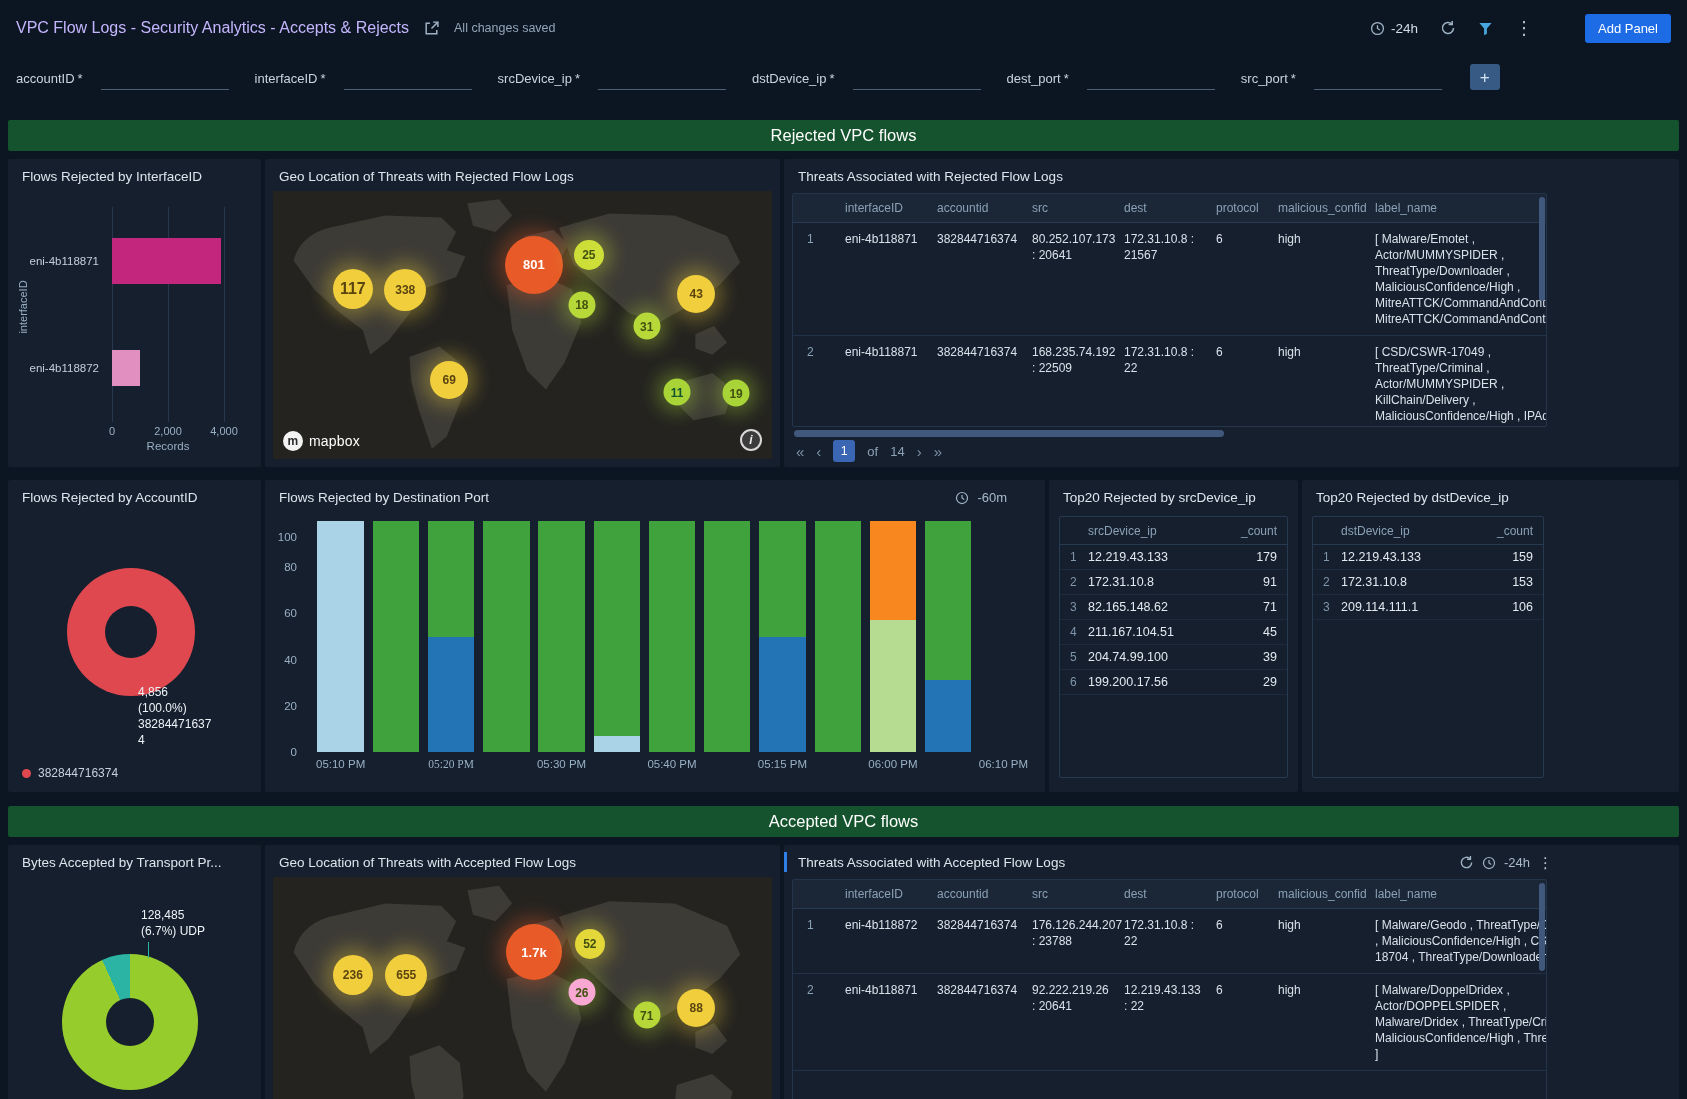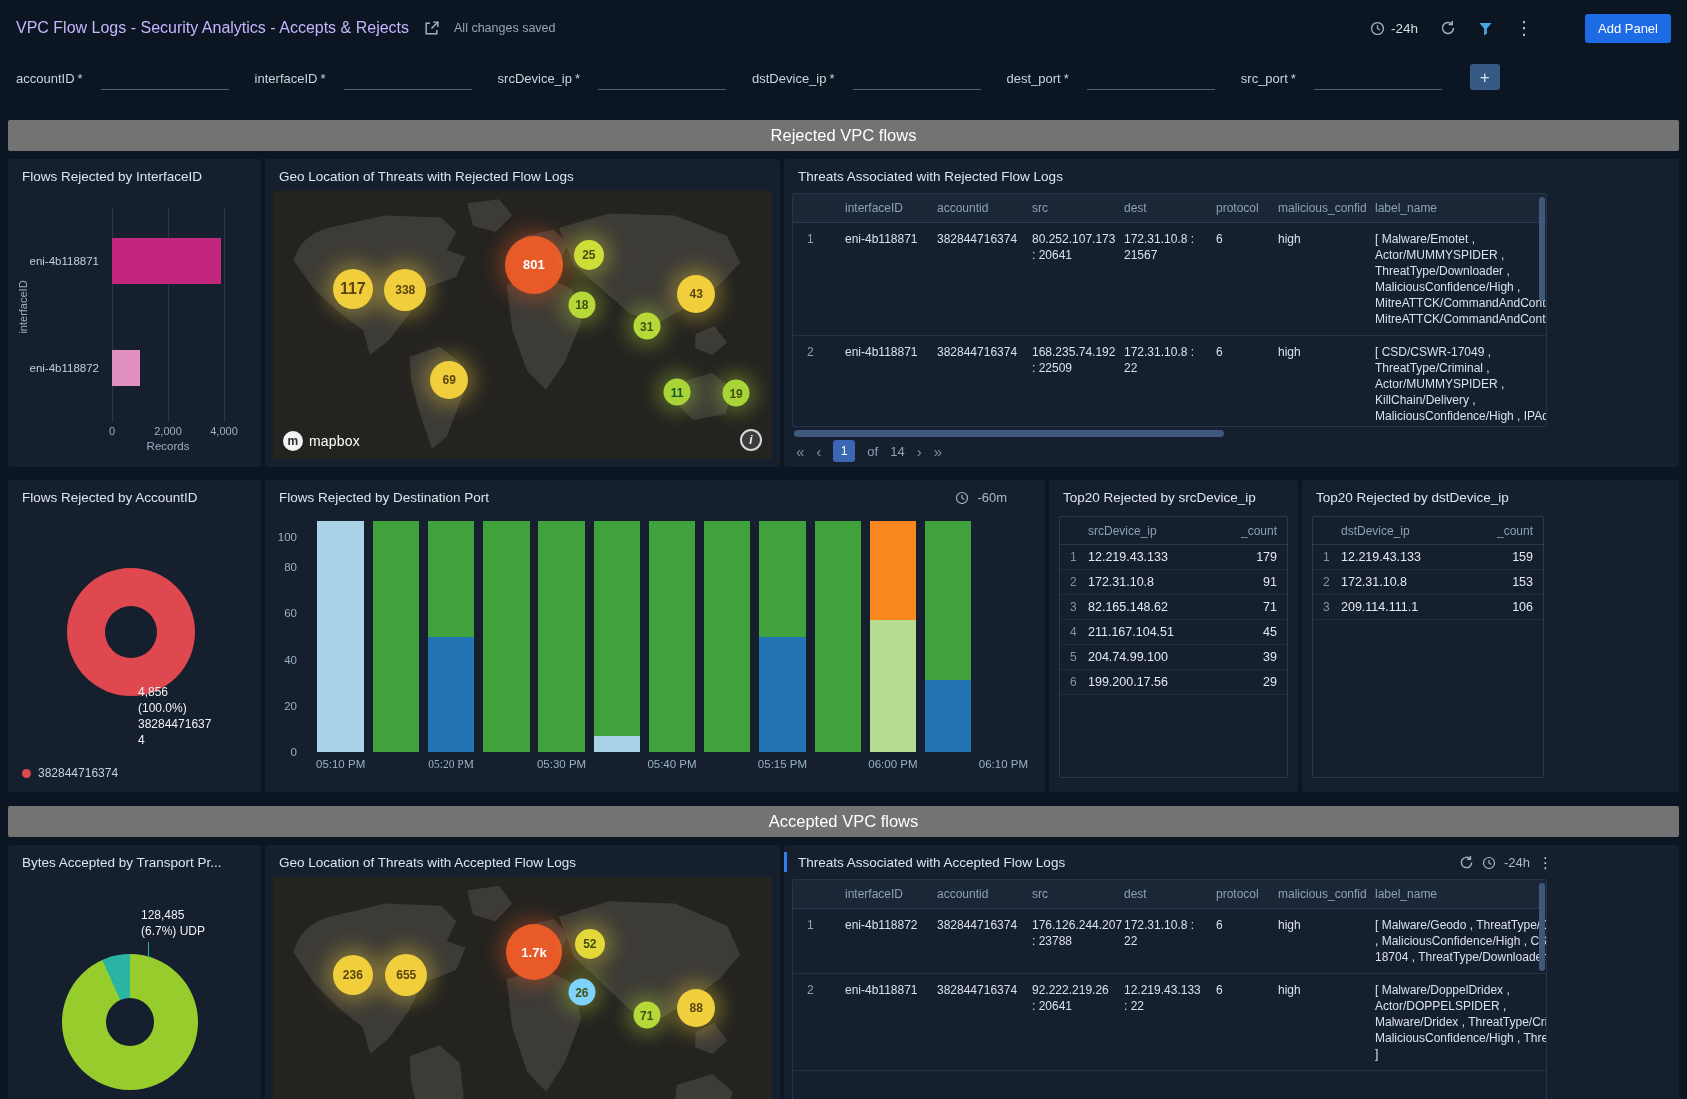--- a/index.html
+++ b/index.html
@@ -26,21 +26,21 @@
   .fwrap{display:flex;gap:26px;align-items:flex-end}
   .ffield{display:flex;align-items:flex-end;gap:18px}
   .flabel{font-size:13px;color:#c9d4df;padding-bottom:4px;white-space:nowrap}
   .fstar{color:#c9d4df;margin-left:3px}
   .finput{width:128px;background:transparent;border:none;border-bottom:1px solid #4e6076;
     height:22px;color:#fff;font-size:13px;outline:none}
   .fadd{width:30px;height:26px;background:#375a84;border:none;border-radius:3px;color:#d4e4f4;
     font-size:17px;margin-left:28px;cursor:pointer;line-height:1}
 
   
-  .banner{margin:14px 8px 8px;height:31px;background:#737373;border-radius:2px;
+  .banner{margin:14px 8px 8px;height:31px;background:#14532d;border-radius:2px;
     display:flex;align-items:center;justify-content:center;font-size:16.5px;color:#fff}
   .row{display:flex;gap:4px;margin:8px 8px 13px}
   .row1{height:308px}.row2{height:312px}.row3{height:330px}
   .panel{background:#151f2e;border-radius:2px;position:relative;overflow:hidden;flex-shrink:0}
   .ptitle{position:absolute;top:10px;left:14px;font-size:13.5px;font-weight:500;color:#dde5ed;white-space:nowrap}
   .p-ifbar{width:253px}.p-geo{width:515px}.p-threats{flex:1}
   .p-acct{width:253px}.p-destport{width:780px}.p-topsrc{width:249px}.p-topdst{flex:1}
   .p-bytes{width:253px}
   .ptoolbar{position:absolute;top:10px;display:flex;align-items:center;gap:8px;color:#a9bbcb;font-size:13px}
   .tb-destport{right:38px}.tb-acc{right:126px}
@@ -554,21 +554,21 @@
             <path d="M452 140 L472 132 L486 148 L470 160 L452 154 Z"></path>
             <path d="M432 188 L470 178 L492 194 L484 218 L450 224 L430 206 Z"></path>
             <path d="M500 238 L520 234 L524 244 L504 248 Z"></path>
           </g>
         </svg>
         <div class="bubble-layer">
             <div class="bubble" style="left: 16%; top: 33.8%; width: 40px; height: 40px; background: rgb(241, 206, 59); color: rgb(90, 68, 16); box-shadow: rgba(241, 206, 59, 0.333) 0px 0px 18px 8px; font-size: 12px;">236</div>
             <div class="bubble" style="left: 26.7%; top: 33.8%; width: 42px; height: 42px; background: rgb(241, 206, 59); color: rgb(90, 68, 16); box-shadow: rgba(241, 206, 59, 0.333) 0px 0px 18px 8px; font-size: 12px;">655</div>
             <div class="bubble" style="left: 52.3%; top: 25.9%; width: 56px; height: 56px; background: rgb(232, 90, 40); color: rgb(255, 255, 255); box-shadow: rgba(232, 90, 40, 0.333) 0px 0px 18px 8px; font-size: 13px;">1.7k</div>
             <div class="bubble" style="left: 63.5%; top: 23.1%; width: 30px; height: 30px; background: rgb(227, 215, 58); color: rgb(66, 80, 15); box-shadow: rgba(227, 215, 58, 0.333) 0px 0px 18px 8px; font-size: 12px;">52</div>
-            <div class="bubble" style="left: 61.9%; top: 39.7%; width: 27px; height: 27px; background: #7dd3fc; color: rgb(66, 80, 15); box-shadow: rgba(182, 216, 56, 0.333) 0px 0px 18px 8px; font-size: 12px;">26</div>
+            <div class="bubble" style="left: 61.9%; top: 39.7%; width: 27px; height: 27px; background: #f9a8d4; color: rgb(66, 80, 15); box-shadow: rgba(182, 216, 56, 0.333) 0px 0px 18px 8px; font-size: 12px;">26</div>
             <div class="bubble" style="left: 74.9%; top: 47.6%; width: 27px; height: 27px; background: rgb(182, 216, 56); color: rgb(66, 80, 15); box-shadow: rgba(182, 216, 56, 0.333) 0px 0px 18px 8px; font-size: 12px;">71</div>
             <div class="bubble" style="left: 84.8%; top: 45.2%; width: 38px; height: 38px; background: rgb(241, 206, 59); color: rgb(90, 68, 16); box-shadow: rgba(241, 206, 59, 0.333) 0px 0px 18px 8px; font-size: 12px;">88</div>
           </div>
 
       </div>
     </section>
 
     <section class="panel p-threats">
       <div class="dragbar"></div>
       <div class="ptitle">Threats Associated with Accepted Flow Logs</div>

